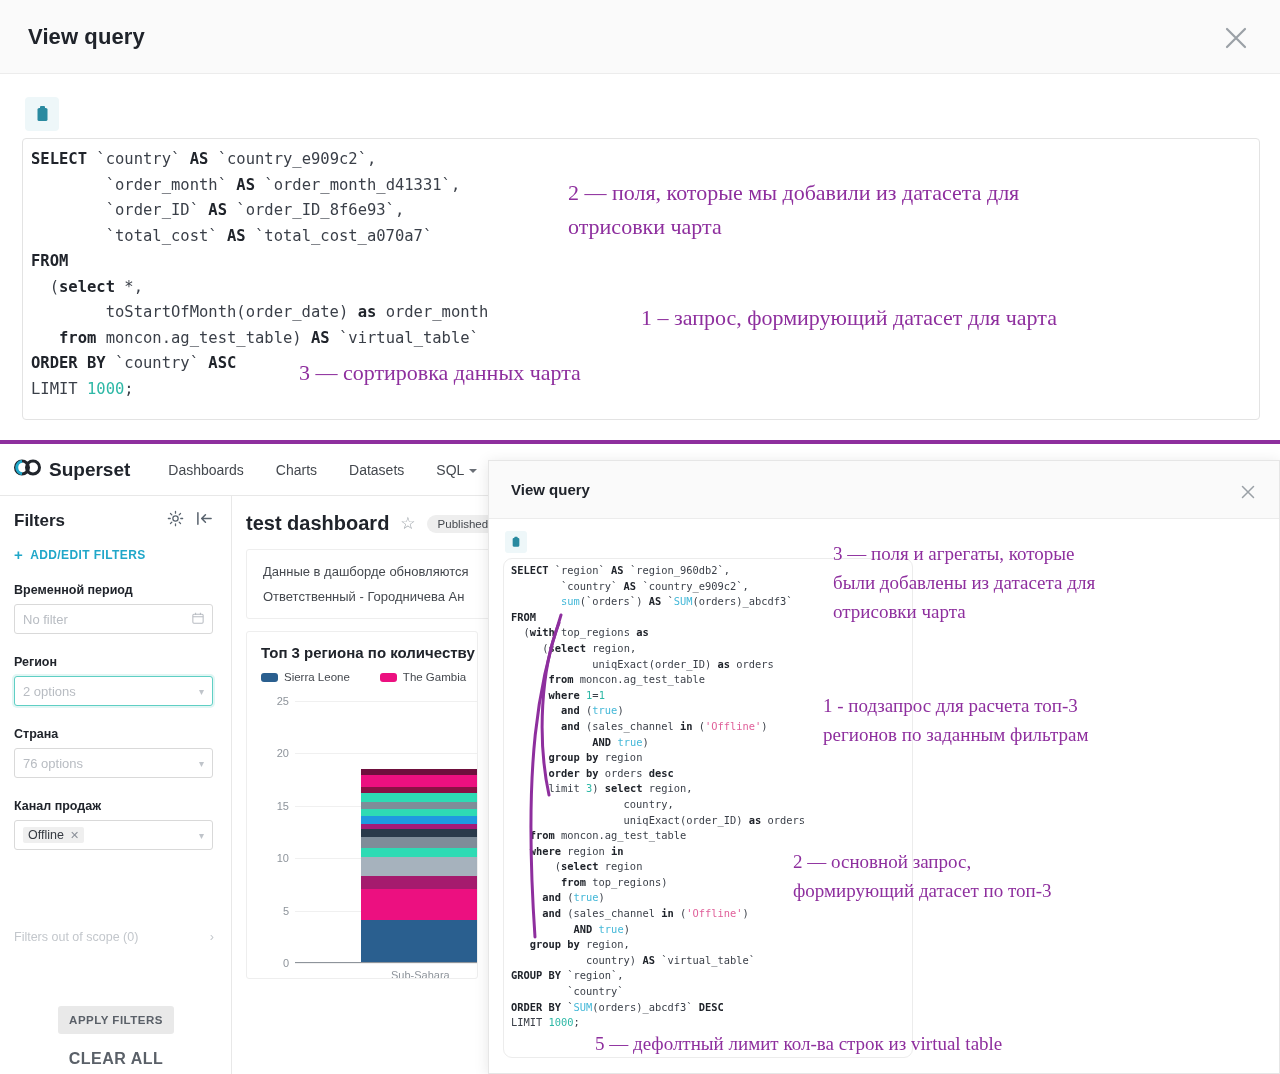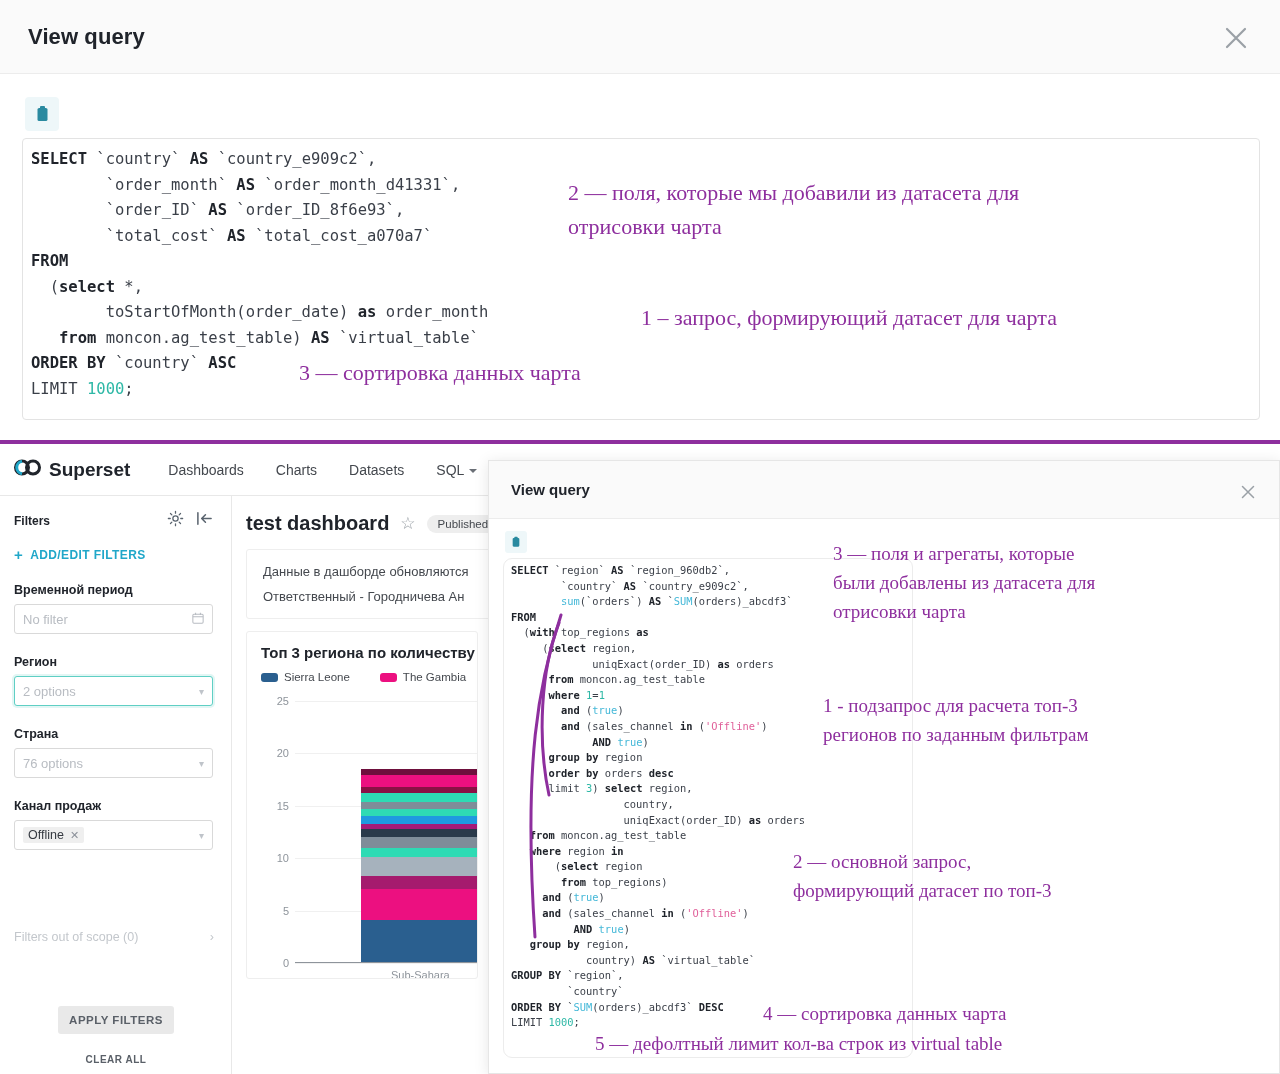--- a/index.html
+++ b/index.html
@@ -85,21 +85,21 @@
   .nav-link { font-size:14px; color:#44484e; padding:0 16px; cursor:pointer; }
   .caret { display:inline-block; margin-left:5px; border-left:4px solid transparent;
            border-right:4px solid transparent; border-top:4px solid #6a6f76; vertical-align:middle;}
 
   .app-body { display:flex; height:578px; }
   .filters-pane {
     width:232px; border-right:1px solid #e8e8e8; background:#fff; position:relative;
     padding:14px 18px 0 14px;
   }
   .filters-head { display:flex; align-items:center; justify-content:space-between; }
-  .filters-title { font-size:12px; font-weight:600; color:#20242b; }
+  .filters-title { font-size:17px; font-weight:600; color:#20242b; }
   .filters-icons { display:flex; align-items:center; gap:12px; color:#59636e; }
   .add-filters { margin-top:16px; font-size:12px; font-weight:600; color:#20a7c9; letter-spacing:.4px; display:flex; align-items:center; gap:7px; cursor:pointer;}
   .plus { font-size:15px; line-height:1; }
 
   .f-label { margin-top:21px; font-size:12.5px; font-weight:700; color:#20242b; }
   .f-control {
     margin-top:7px; height:30px; border:1px solid #d9d9d9; border-radius:3px;
     display:flex; align-items:center; padding:0 8px; font-size:13px; color:#b8bcc2;
     justify-content:space-between; background:#fff; cursor:pointer;
   }
@@ -107,21 +107,21 @@
   .chev { color:#bfc4ca; font-size:10px; }
   .tag { background:#efefef; border-radius:2px; padding:1px 5px; font-size:12.5px; color:#353a41; display:flex; align-items:center; gap:6px;}
   .tag .x { color:#8b9099; font-size:11px; }
   .oos { position:absolute; left:14px; top:434px; width:200px; display:flex; align-items:center; justify-content:space-between; font-size:12.5px; color:#c3c7cc;}
   .apply-btn {
     position:absolute; left:58px; bottom:40px; width:116px; height:28px;
     background:#e9e9e9; border-radius:3px; color:#5a6068; font-size:11.5px;
     font-weight:600; letter-spacing:.5px; display:flex; align-items:center; justify-content:center; cursor:pointer;
   }
   .clear-btn { position:absolute; left:58px; bottom:4px; width:116px; height:22px; color:#5a6068;
-               font-size:10px; font-weight:600; letter-spacing:.5px; display:flex; align-items:center; justify-content:center; cursor:pointer;}
+               font-size:16px; font-weight:600; letter-spacing:.5px; display:flex; align-items:center; justify-content:center; cursor:pointer;}
 
   .dash-pane { flex:1; background:#fff; position:relative; }
   .dash-head { display:flex; align-items:center; gap:11px; padding:16px 0 0 14px; }
   .dash-title { font-size:20px; font-weight:700; color:#20242b; }
   .star { color:#9aa0a6; font-size:17px; cursor:pointer; }
   .badge { background:#eeeeee; border-radius:11px; padding:3px 11px; font-size:11.5px; color:#44484e; cursor:pointer;}
 
   .dash-grid { padding:14px 0 0 14px; }
   .card {
     border:1px solid #eeeeee; border-radius:3px; background:#fff;
@@ -422,15 +422,14 @@
     <path d="M32 4 C14 50, 10 120, 22 176" stroke="#8e2f9e" stroke-width="3" fill="none" stroke-linecap="round"></path>
   </svg>
 
   <div class="anno small" style="left:344px; top:78px; width:360px;">3 — поля и агрегаты, которые
 были добавлены из датасета для
 отрисовки чарта</div>
   <div class="anno small" style="left:334px; top:230px; width:360px;">1 - подзапрос для расчета топ-3
 регионов по заданным фильтрам</div>
   <div class="anno small" style="left:304px; top:386px; width:360px;">2 — основной запрос,
 формирующий датасет по топ-3</div>
-  <div class="anno small" style="left:274px; top:538px; width:340px;">4 — сортировка данных чарта</div>
   <div class="anno small" style="left:106px; top:568px; width:560px;">5 — дефолтный лимит кол-ва строк из virtual table</div>
 </div>
 
 </body></html>

